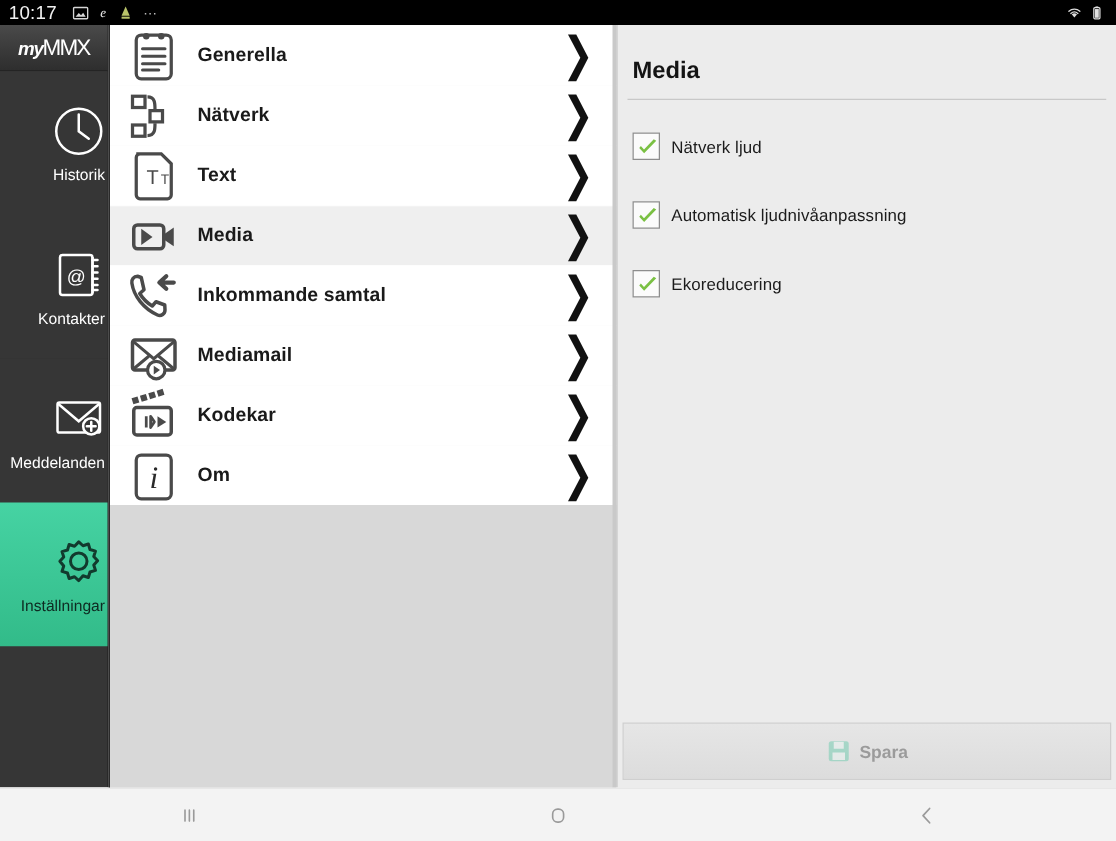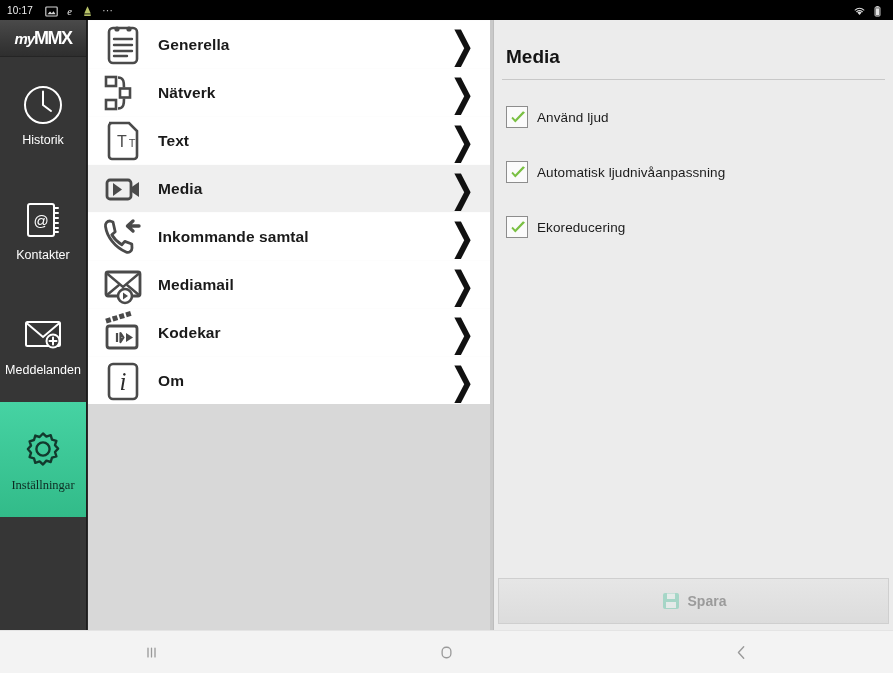--- a/index.html
+++ b/index.html
@@ -18,21 +18,21 @@
 
   
   .statusbar {
     height: 20px; background: #000000;
     display: flex; align-items: center;
     padding: 0 7px;
     flex: 0 0 20px;
     color: #e9e9e9;
   }
   .sb-clock {
-    font-size: 10px; letter-spacing: .2px;
+    font-size: 15px; letter-spacing: .2px;
     color: #f0f0f0; margin-right: 7px;
   }
   .sb-left { display: flex; align-items: center; gap: 5px; }
   .sb-right { margin-left: auto; display: flex; align-items: center; gap: 5px; padding-right: 2px;}
   .sb-ico { width: 13px; height: 13px; display: block; }
   .sb-dots { font-size: 11px; color: #b9b9b9; letter-spacing: 1px; margin-left: 3px; }
 
   
   .body-area {
     flex: 1 1 auto;
@@ -55,33 +55,32 @@
     display: flex; align-items: center; justify-content: center;
     border-bottom: 1px solid #242424;
     text-align: right;
   }
   .brand-text {
     font-size: 17px; font-weight: bold; color: #ffffff;
     letter-spacing: -0.6px; line-height: 1;
     display: flex; align-items: baseline;
   }
   .brand-my { font-style: italic; font-size: 15px; font-weight: bold; letter-spacing:-1px; }
-  .brand-mmx { font-size: 18px; font-weight: bold; letter-spacing: -1.5px; }
+  .brand-mmx { font-size: 18px; font-weight: normal; letter-spacing: -1.5px; }
 
   .navitem {
     height: 115px; flex: 0 0 115px;
     display: flex; flex-direction: column;
-    align-items: center; justify-content: center;
+    align-items: flex-end; justify-content: center;
     gap: 6px;
     cursor: pointer;
     background: #363636;
   }
   .navitem.active {
     background: linear-gradient(180deg, #46d3a3 0%, #32bb89 100%);
-    font-family: Liberation Serif, serif;
   }
   .navitem .nav-ico { width: 46px; height: 46px; display: block; }
   .navitem .nav-label {
     font-size: 12.5px; color: #ffffff; text-align: center;
     line-height: 1.1; padding: 0 2px;
   }
   .navitem.active .nav-label { color: #0e2b22; }
 
   
   .listcol {
@@ -401,21 +400,21 @@
       <div class="detail-rule"></div>
 
       <div class="detail-body">
 
         <div class="checkrow">
           <span class="cbx">
             <svg viewBox="0 0 20 20" width="20" height="20">
                 <path d="M3.4 10.3l3.9 4.3L17 4.6l-2-1.3-7.8 8.2-2.5-2.8z" fill="#7ac043"></path>
               </svg>
           </span>
-          <span class="ck-label">Använd ljud</span>
+          <span class="ck-label">Nätverk ljud</span>
         </div>
 
         <div class="checkrow">
           <span class="cbx">
             <svg viewBox="0 0 20 20" width="20" height="20">
                 <path d="M3.4 10.3l3.9 4.3L17 4.6l-2-1.3-7.8 8.2-2.5-2.8z" fill="#7ac043"></path>
               </svg>
           </span>
           <span class="ck-label">Automatisk ljudnivåanpassning</span>
         </div>

